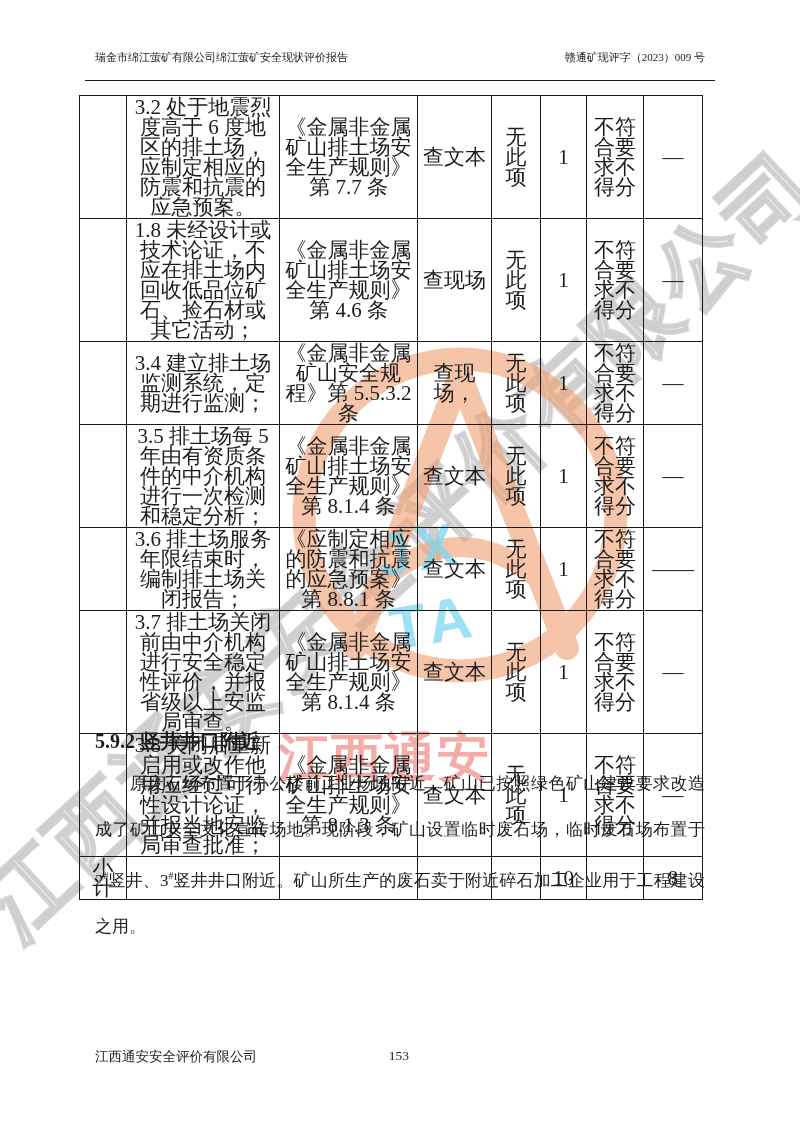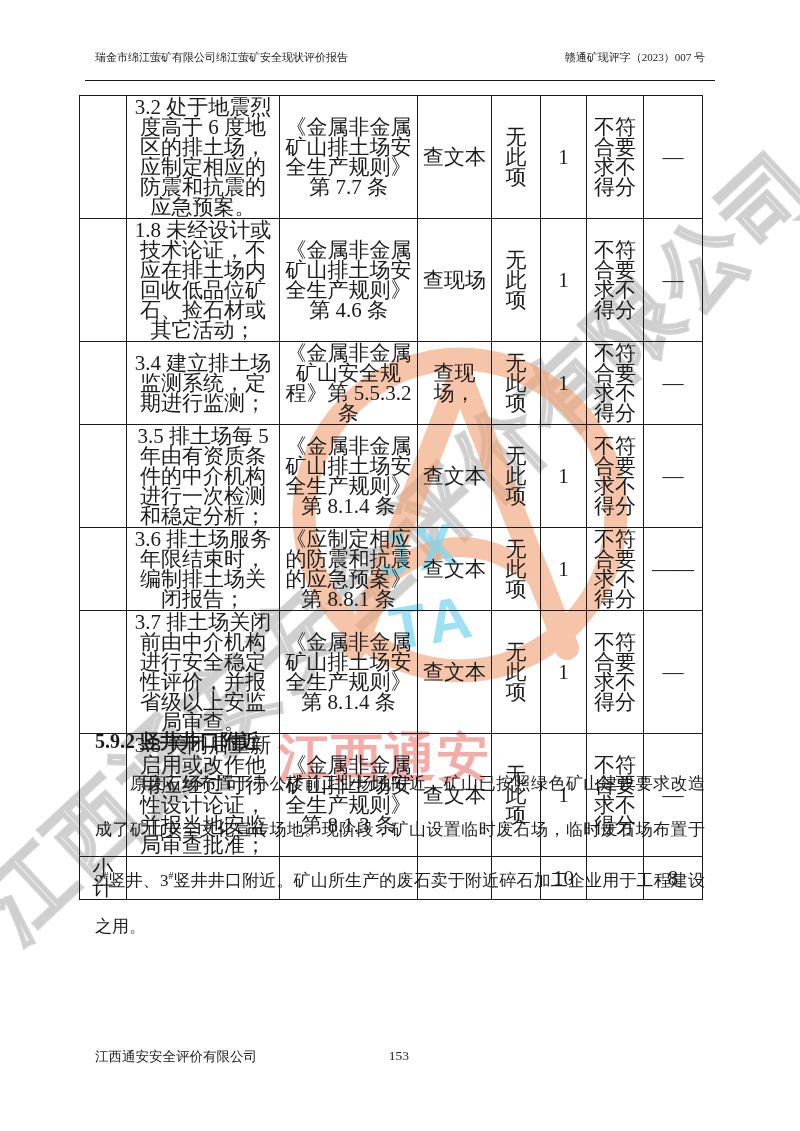--- a/index.html
+++ b/index.html
@@ -80,21 +80,21 @@
       <span>JX</span>
       <span>TA</span>
     </div>
     <div class="wm-red">江西通安</div>
   </div>
 
   <div class="content">
 
     <div class="hdr">
       <span>瑞金市绵江萤矿有限公司绵江萤矿安全现状评价报告</span>
-      <span>赣通矿现评字（2023）007 号</span>
+      <span>赣通矿现评字（2023）009 号</span>
     </div>
     <div class="hdr-rule"></div>
 
     <table class="checklist">
       <colgroup>
         <col style="width:47px">
           <col style="width:153px">
           <col style="width:138px">
         <col style="width:74px">
           <col style="width:49px">

